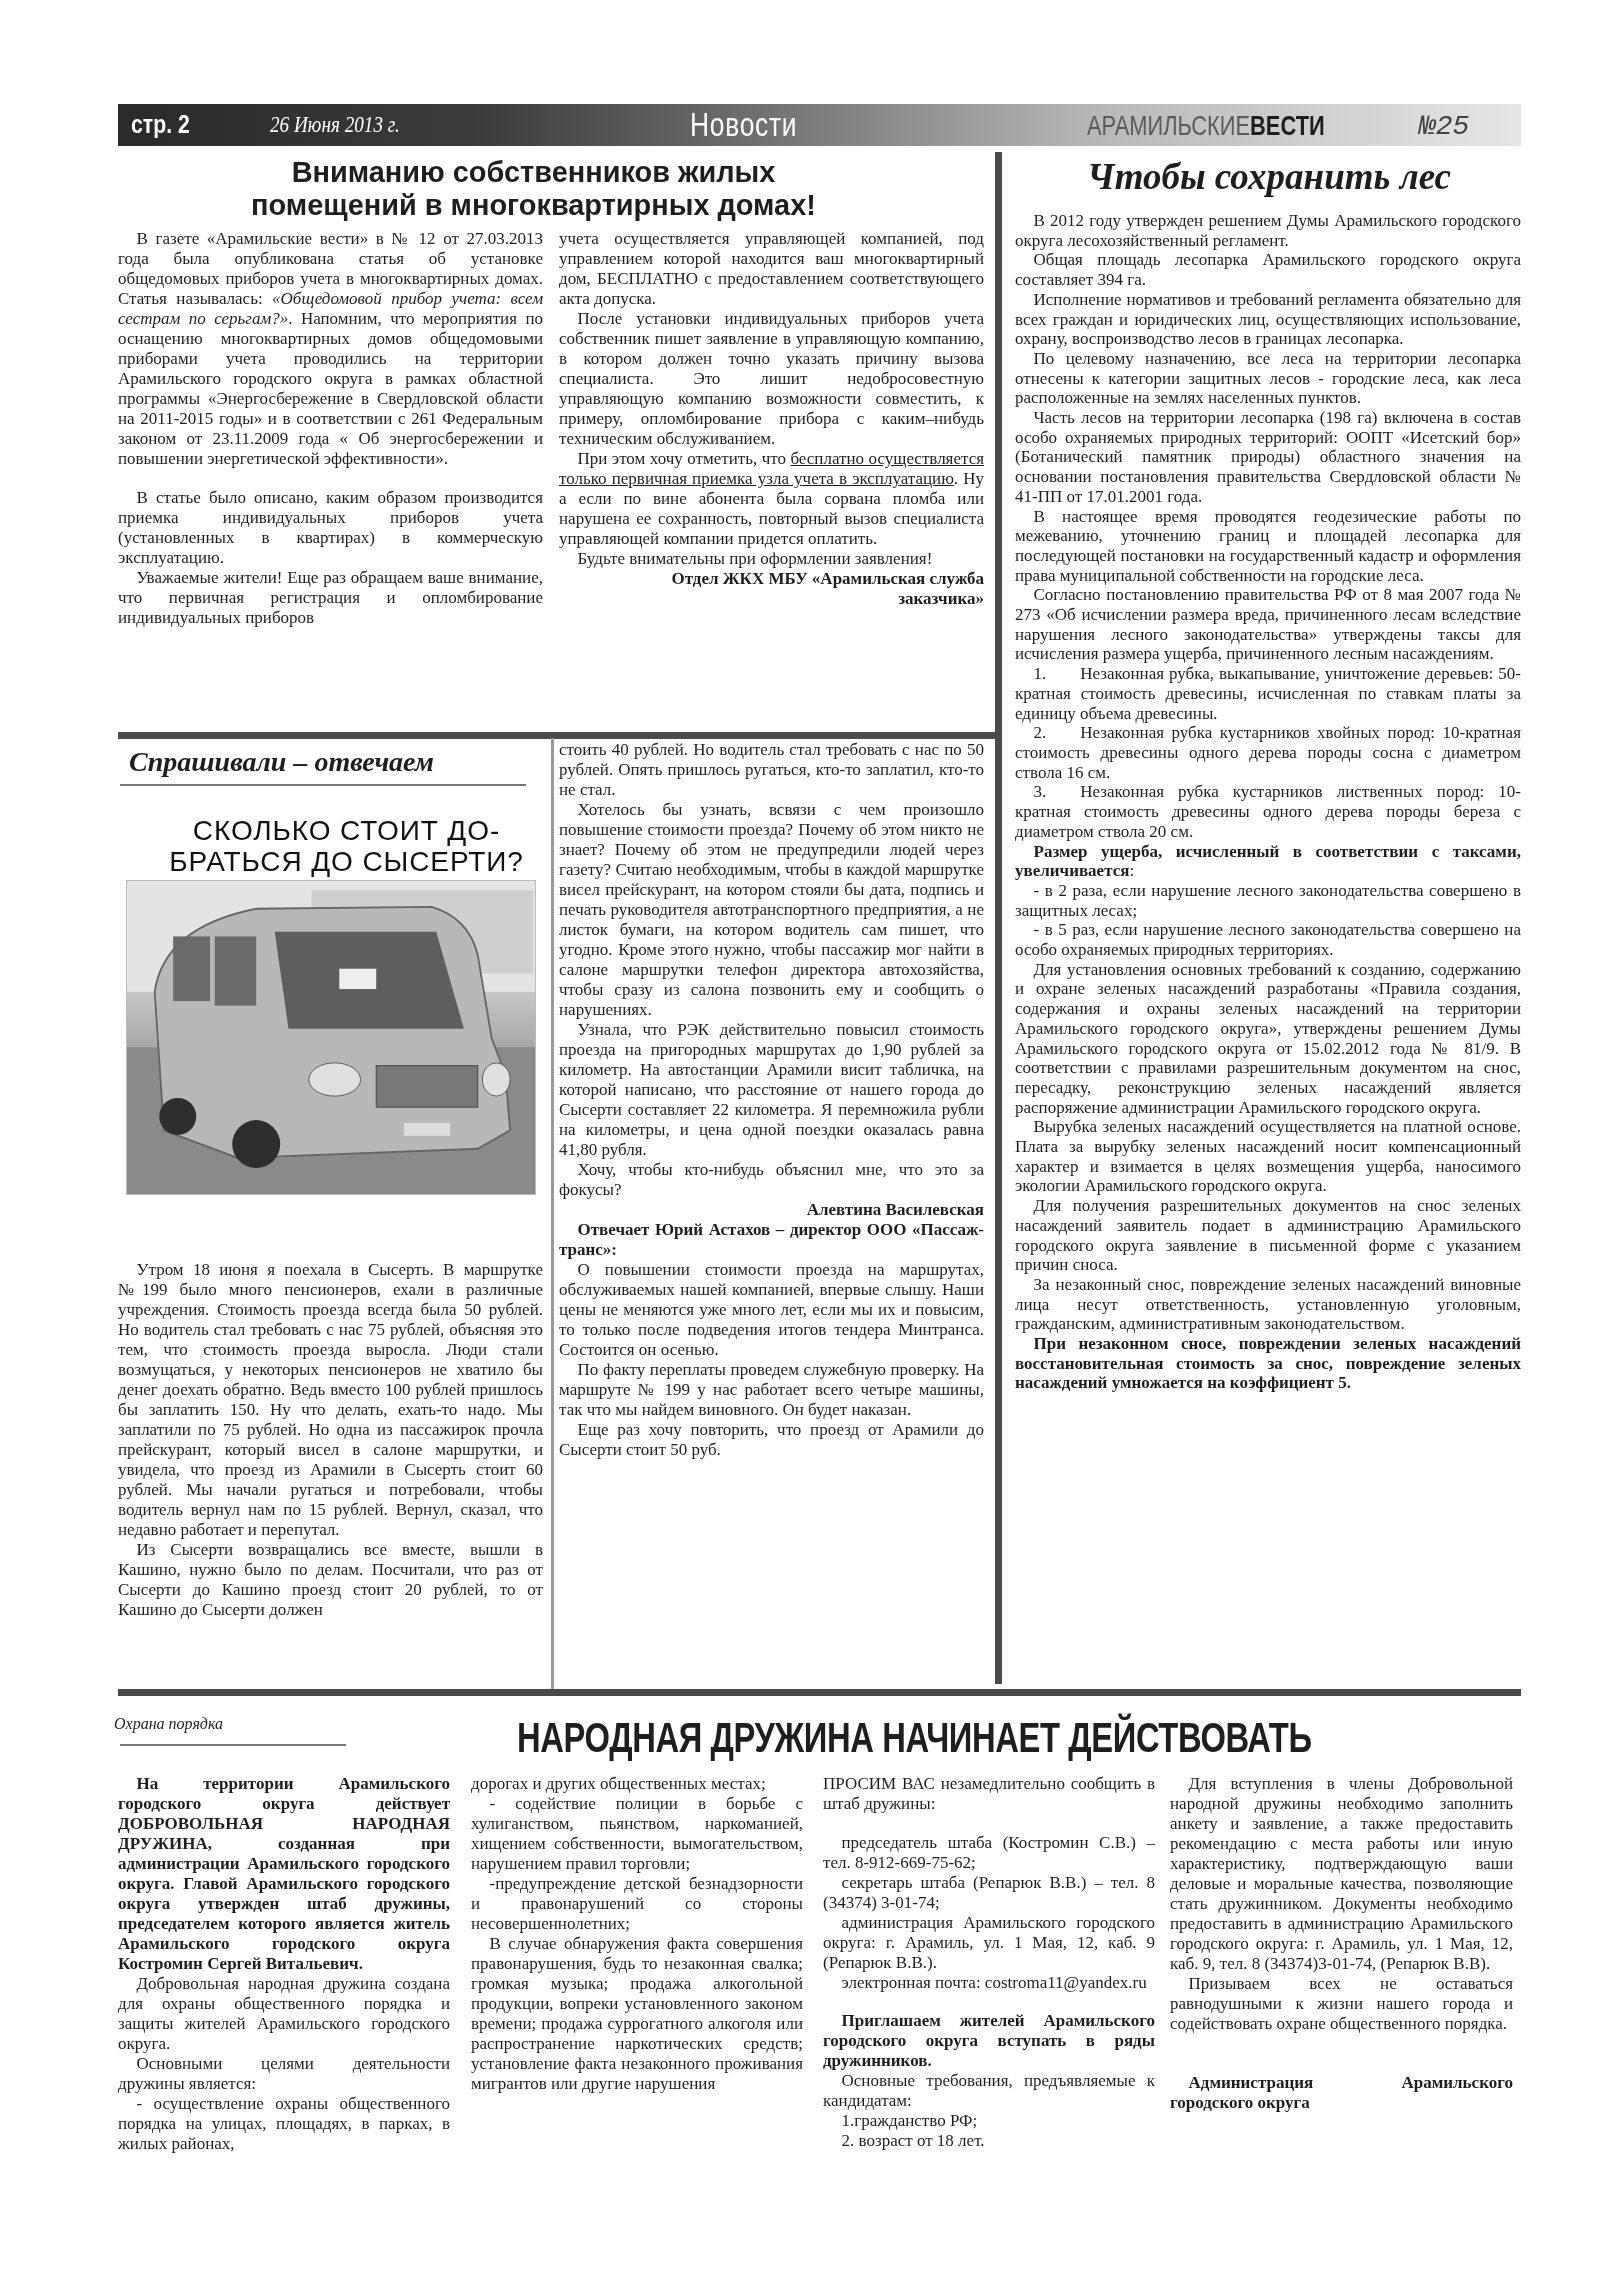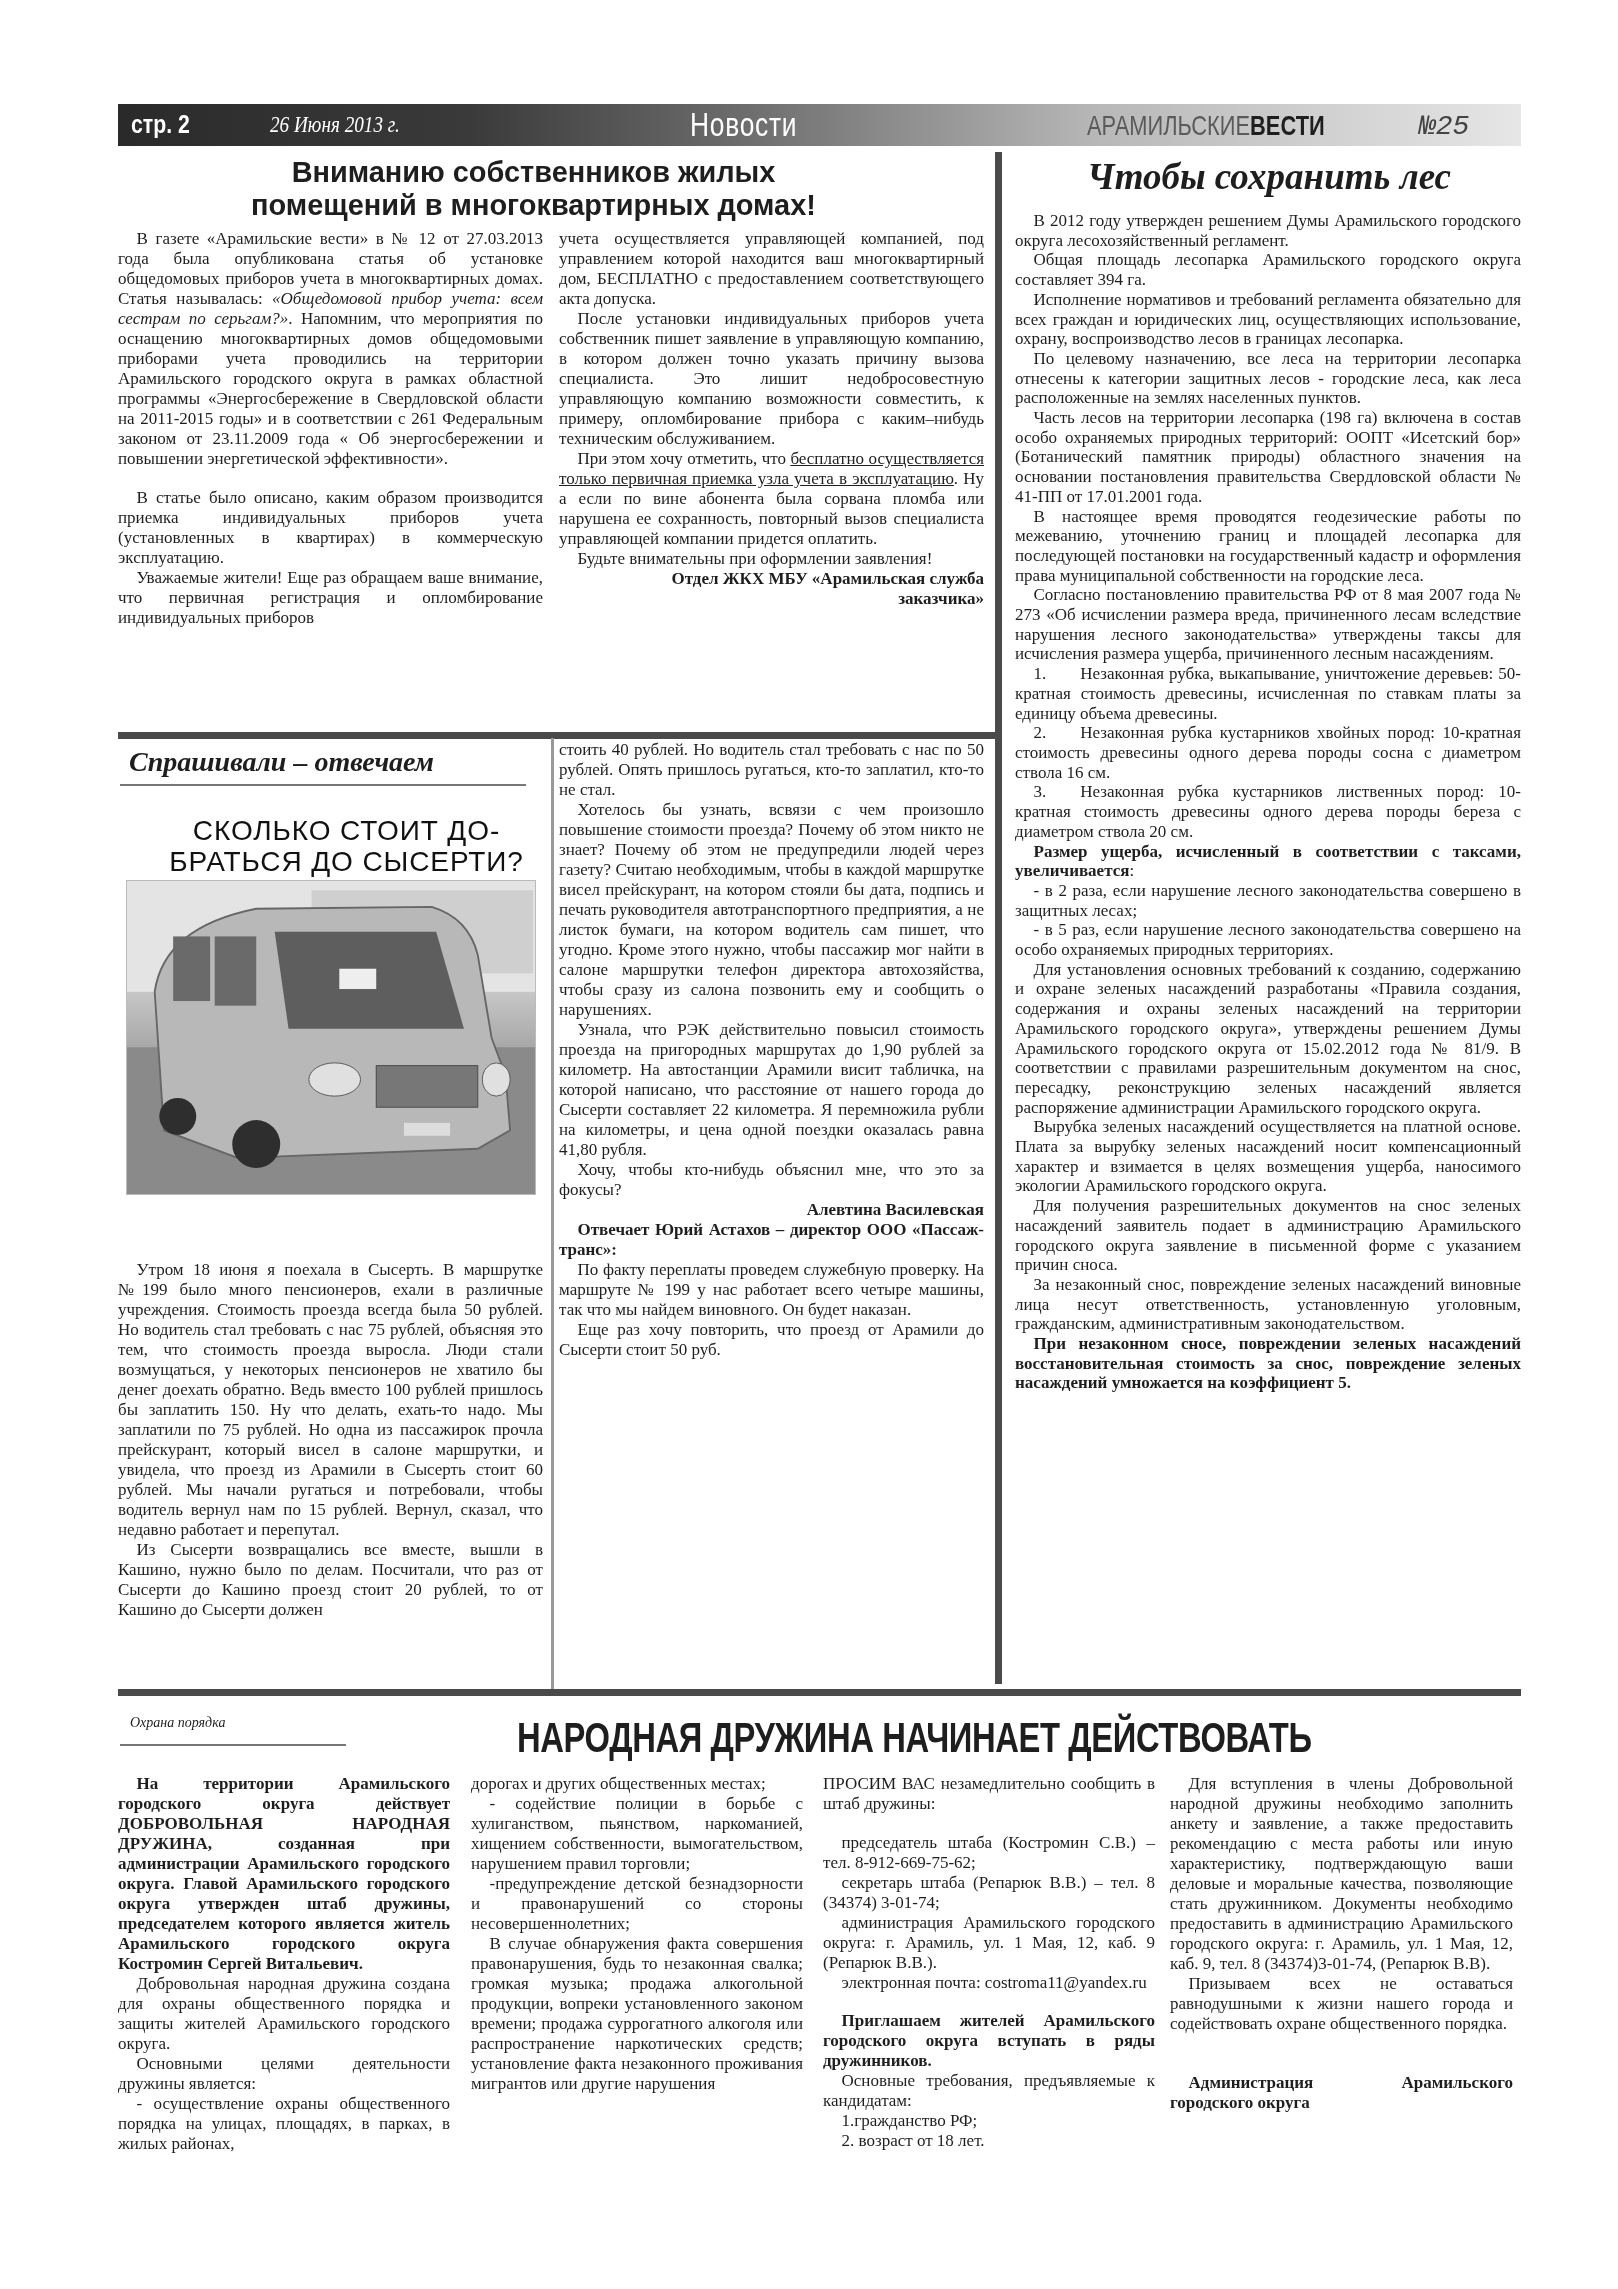--- a/index.html
+++ b/index.html
@@ -116,28 +116,29 @@
   <p>Утром 18 июня я поехала в Сысерть. В маршрутке №199 было много пенсионеров, ехали в различные учреждения. Стоимость проезда всегда была 50 рублей. Но водитель стал требовать с нас 75 рублей, объясняя это тем, что стоимость проезда выросла. Люди стали возмущаться, у некоторых пенсионеров не хватило бы денег доехать обратно. Ведь вместо 100 рублей пришлось бы заплатить 150. Ну что делать, ехать-то надо. Мы заплатили по 75 рублей. Но одна из пассажирок прочла прейскурант, который висел в салоне маршрутки, и увидела, что проезд из Арамили в Сысерть стоит 60 рублей. Мы начали ругаться и потребовали, чтобы водитель вернул нам по 15 рублей. Вернул, сказал, что недавно работает и перепутал.</p>
   <p>Из Сысерти возвращались все вместе, вышли в Кашино, нужно было по делам. Посчитали, что раз от Сысерти до Кашино проезд стоит 20 рублей, то от Кашино до Сысерти должен</p>
 </div>
 <div class="abs col" style="left:559px;top:740px;width:425px;">
   <p class="noind">стоить 40 рублей. Но водитель стал требовать с нас по 50 рублей. Опять пришлось ругаться, кто-то заплатил, кто-то не стал.</p>
   <p>Хотелось бы узнать, всвязи с чем произошло повышение стоимости проезда? Почему об этом никто не знает? Почему об этом не предупредили людей через газету? Считаю необходимым, чтобы в каждой маршрутке висел прейскурант, на котором стояли бы дата, подпись и печать руководителя автотранспортного предприятия, а не листок бумаги, на котором водитель сам пишет, что угодно. Кроме этого нужно, чтобы пассажир мог найти в салоне маршрутки телефон директора автохозяйства, чтобы сразу из салона позвонить ему и сообщить о нарушениях.</p>
   <p>Узнала, что РЭК действительно повысил стоимость проезда на пригородных маршрутах до 1,90 рублей за километр. На автостанции Арамили висит табличка, на которой написано, что расстояние от нашего города до Сысерти составляет 22 километра. Я перемножила рубли на километры, и цена одной поездки оказалась равна 41,80 рубля.</p>
   <p>Хочу, чтобы кто-нибудь объяснил мне, что это за фокусы?</p>
   <p class="sig">Алевтина Василевская</p>
   <p style="font-weight:bold;">Отвечает Юрий Астахов – директор ООО «Пассаж-транс»:</p>
+  <p>О повышении стоимости проезда на маршрутах, обслуживаемых нашей компанией, впервые слышу. Наши цены не меняются уже много лет, если мы их и повысим, то только после подведения итогов тендера Минтранса. Состоится он осенью.</p>
   <p>По факту переплаты проведем служебную проверку. На маршруте № 199 у нас работает всего четыре машины, так что мы найдем виновного. Он будет наказан.</p>
   <p>Еще раз хочу повторить, что проезд от Арамили до Сысерти стоит 50 руб.</p>
 </div>
 <div class="abs vrule" style="left:551px;top:738px;width:2.8px;height:951px;background:#999;"></div>
 
 <div class="abs hrule" style="left:118px;top:1689px;width:1403px;height:6.5px;"></div>
 
-<div class="abs rubric" style="left:130px;top:1715px;font-size:14px;font-weight:normal;">Охрана порядка</div>
+<div class="abs rubric" style="left:114px;top:1715px;font-size:16px;font-weight:normal;">Охрана порядка</div>
 <div class="abs rubric-line" style="left:120px;top:1744px;width:226px;"></div>
 <h1 class="a3">НАРОДНАЯ ДРУЖИНА НАЧИНАЕТ ДЕЙСТВОВАТЬ</h1>
 
 <div class="abs col" style="left:118px;top:1774px;width:332px;">
   <p style="font-weight:bold;">На территории Арамильского городского округа действует ДОБРОВОЛЬНАЯ НАРОДНАЯ ДРУЖИНА, созданная при администрации Арамильского городского округа. Главой Арамильского городского округа утвержден штаб дружины, председателем которого является житель Арамильского городского округа Костромин Сергей Витальевич.</p>
   <p>Добровольная народная дружина создана для охраны общественного порядка и защиты жителей Арамильского городского округа.</p>
   <p>Основными целями деятельности дружины является:</p>
   <p>- осуществление охраны общественного порядка на улицах, площадях, в парках, в жилых районах,</p>
 </div>
 <div class="abs col" style="left:471px;top:1774px;width:332px;">

